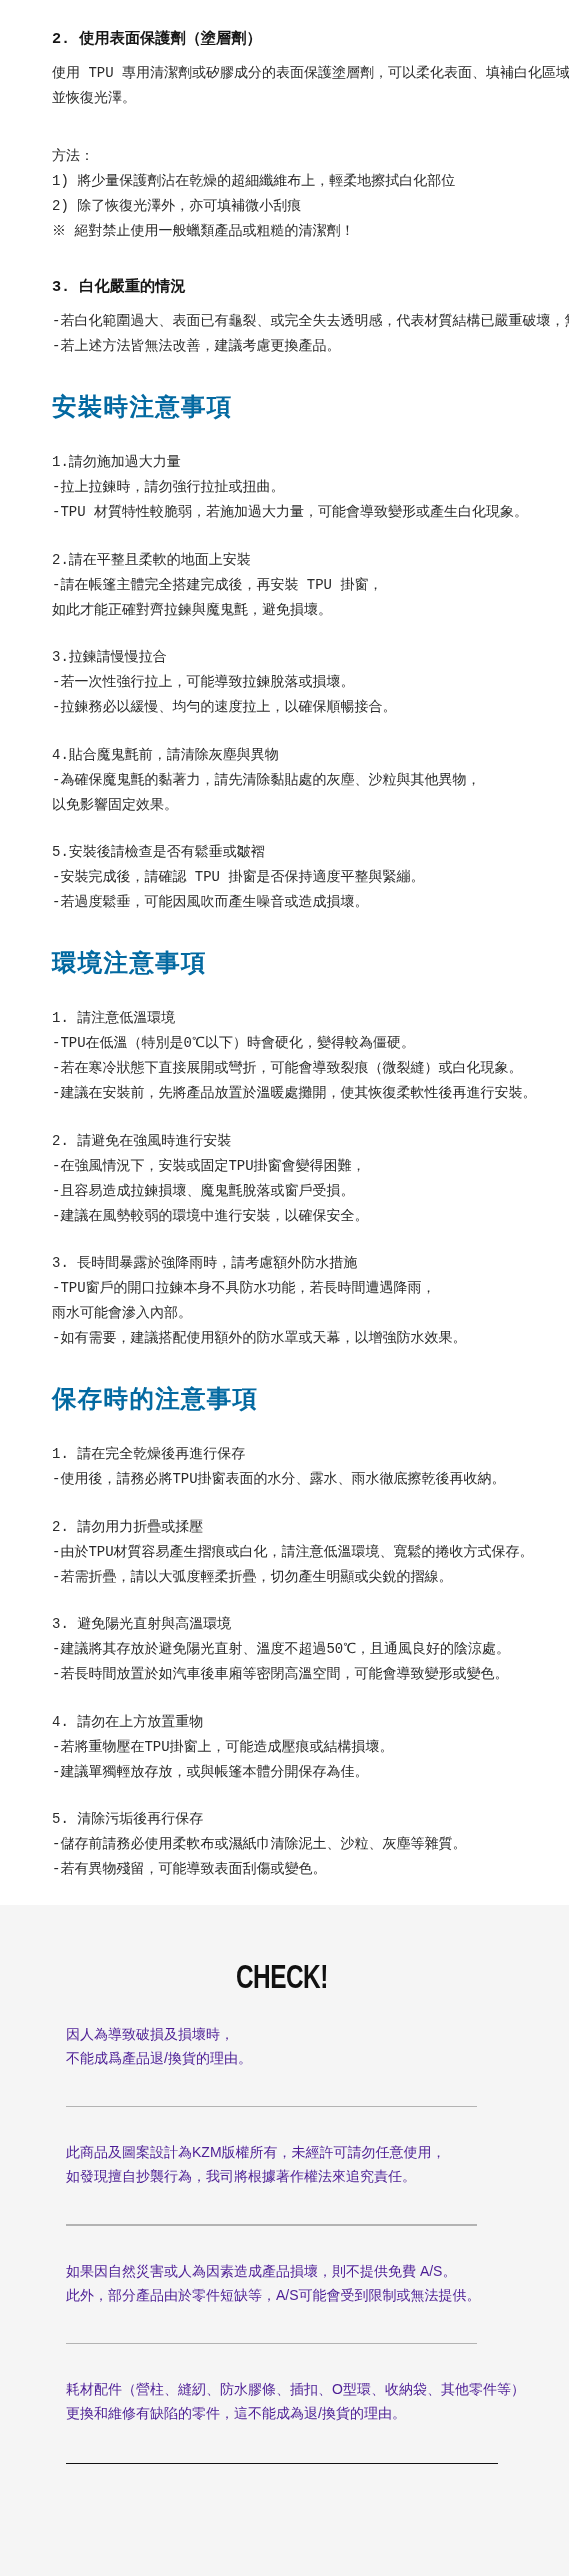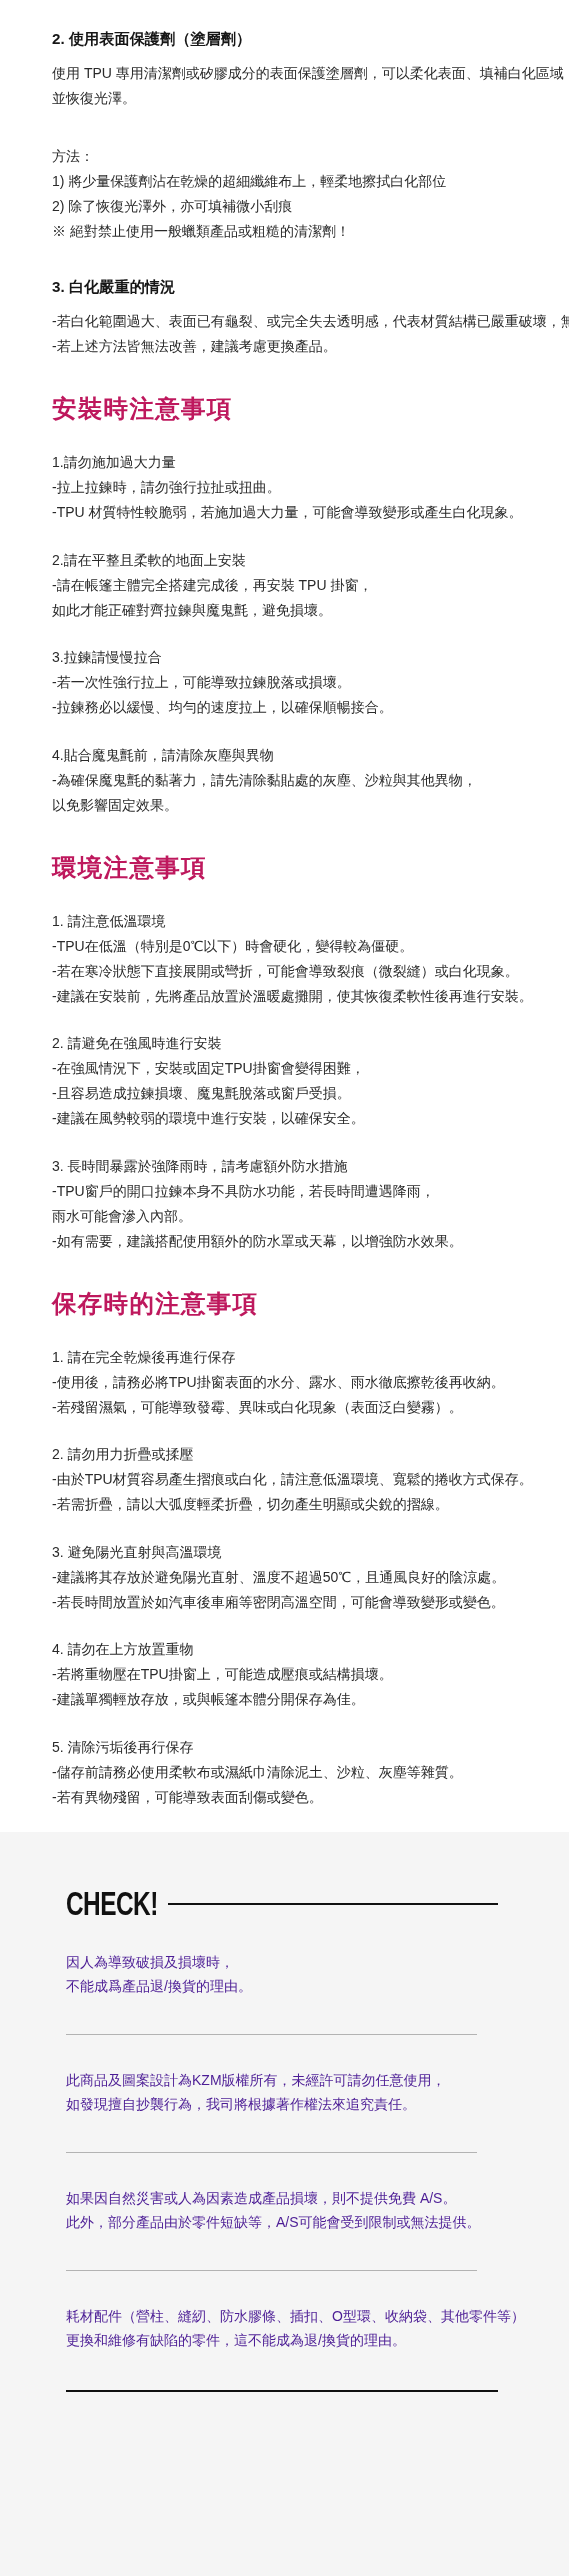--- a/index.html
+++ b/index.html
@@ -10,20 +10,21 @@
     flex-direction: column;
     overflow: hidden;
     box-sizing: border-box;
     font-family: "Liberation Sans", sans-serif;
     color: #232323;
     background: #ffffff;
   }
   .white-area {
     padding: 29px 46px 0 52px;
     box-sizing: border-box;
+    font-family: Liberation Mono, monospace;
   }
   p { margin: 0; }
   .line {
     font-size: 14px;
     line-height: 25px;
     color: #2a2a2a;
     white-space: nowrap;
   }
   h3.sub-heading {
     font-size: 15.2px;
@@ -32,34 +33,35 @@
     font-weight: 700;
     color: #161616;
   }
   .care-block { margin-bottom: 33px; }
   h2.sec-title {
     font-size: 24.5px;
     line-height: 32px;
     margin: 34px 0 25px 0;
     font-weight: 700;
     letter-spacing: 1.3px;
-    color: #be185d;
+    color: #0369a1;
   }
   .item { margin-bottom: 22.5px; }
   .check-area {
     flex: 1;
     background: #f5f5f5;
     padding: 53px 63px 0 66px;
     box-sizing: border-box;
   }
   .check-head {
     display: flex;
     align-items: center;
     width: 432px;
     margin-bottom: 26.5px;
+    flex-direction: column;
   }
   .check-title-wrap {
     display: inline-block;
     width: 93px;
     overflow: visible;
     flex: 0 0 auto;
   }
   .check-title {
     display: inline-block;
     font-size: 33px;
@@ -128,20 +130,25 @@
           <div class="item">
             <p class="line item-title">3.拉鍊請慢慢拉合</p>
             <p class="line">-若一次性強行拉上，可能導致拉鍊脫落或損壞。</p>
             <p class="line">-拉鍊務必以緩慢、均勻的速度拉上，以確保順暢接合。</p>
           </div>
           <div class="item">
             <p class="line item-title">4.貼合魔鬼氈前，請清除灰塵與異物</p>
             <p class="line">-為確保魔鬼氈的黏著力，請先清除黏貼處的灰塵、沙粒與其他異物，</p>
             <p class="line">以免影響固定效果。</p>
           </div>
+          <div class="item">
+            <p class="line item-title">5.安裝後請檢查是否有鬆垂或皺褶</p>
+            <p class="line">-安裝完成後，請確認 TPU 掛窗是否保持適度平整與緊繃。</p>
+            <p class="line">-若過度鬆垂，可能因風吹而產生噪音或造成損壞。</p>
+          </div>
         </section>
         <section class="notice-section">
           <h2 class="sec-title">環境注意事項</h2>
           <div class="item">
             <p class="line item-title">1. 請注意低溫環境</p>
             <p class="line">-TPU在低溫（特別是0℃以下）時會硬化，變得較為僵硬。</p>
             <p class="line">-若在寒冷狀態下直接展開或彎折，可能會導致裂痕（微裂縫）或白化現象。</p>
             <p class="line">-建議在安裝前，先將產品放置於溫暖處攤開，使其恢復柔軟性後再進行安裝。</p>
           </div>
           <div class="item">
@@ -155,21 +162,20 @@
             <p class="line">-TPU窗戶的開口拉鍊本身不具防水功能，若長時間遭遇降雨，</p>
             <p class="line">雨水可能會滲入內部。</p>
             <p class="line">-如有需要，建議搭配使用額外的防水罩或天幕，以增強防水效果。</p>
           </div>
         </section>
         <section class="notice-section">
           <h2 class="sec-title">保存時的注意事項</h2>
           <div class="item">
             <p class="line item-title">1. 請在完全乾燥後再進行保存</p>
             <p class="line">-使用後，請務必將TPU掛窗表面的水分、露水、雨水徹底擦乾後再收納。</p>
-            <p class="line">-若殘留濕氣，可能導致發霉、異味或白化現象（表面泛白變霧）。</p>
           </div>
           <div class="item">
             <p class="line item-title">2. 請勿用力折疊或揉壓</p>
             <p class="line">-由於TPU材質容易產生摺痕或白化，請注意低溫環境、寬鬆的捲收方式保存。</p>
             <p class="line">-若需折疊，請以大弧度輕柔折疊，切勿產生明顯或尖銳的摺線。</p>
           </div>
           <div class="item">
             <p class="line item-title">3. 避免陽光直射與高溫環境</p>
             <p class="line">-建議將其存放於避免陽光直射、溫度不超過50℃，且通風良好的陰涼處。</p>
             <p class="line">-若長時間放置於如汽車後車廂等密閉高溫空間，可能會導致變形或變色。</p>

